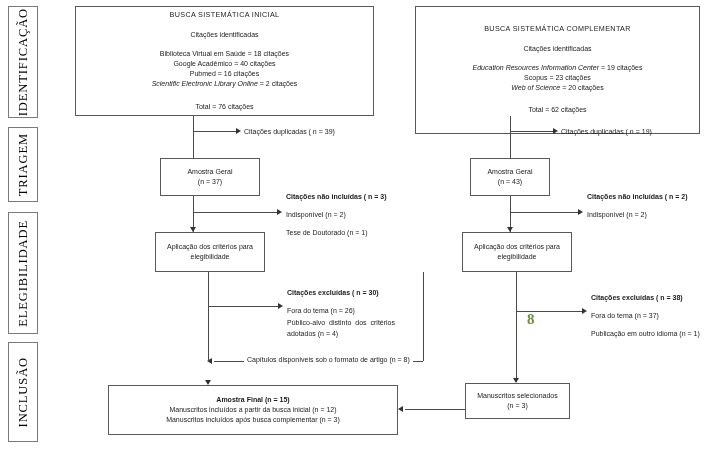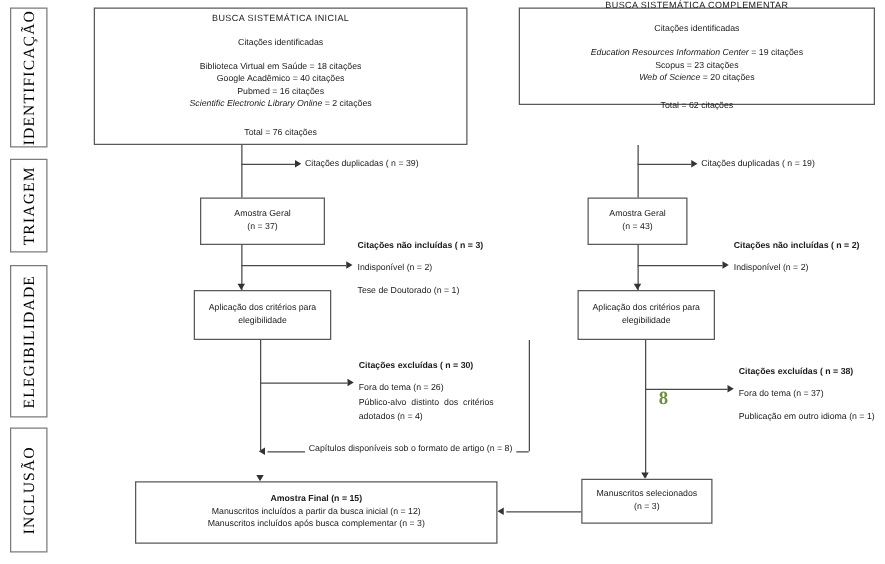--- a/index.html
+++ b/index.html
@@ -93,21 +93,21 @@
     <div class="sub">Citações identificadas</div>
     <div class="lines">
       <div><span>Biblioteca Virtual em Saúde</span> <span>= 18 citações</span></div>
       <div><span>Google Acadêmico</span> <span>=  40 citações</span></div>
       <div><span>Pubmed</span> <span>= 16 citações</span></div>
       <div><span class="ital">Scientific Electronic Library Online</span> <span>= 2 citações</span></div>
     </div>
     <div class="total">Total = 76 citações</div>
   </div>
 
-  <div class="box" style="left:415px;top:6px;width:285px;height:78px;">
+  <div class="box" style="left:415px;top:6px;width:285px;height:128px;">
     <div class="ttl">BUSCA SISTEMÁTICA COMPLEMENTAR</div>
     <div class="sub">Citações identificadas</div>
     <div class="lines">
       <div><span class="ital">Education Resources Information Center</span> <span>= 19 citações</span></div>
       <div><span>Scopus</span> <span>=  23 citações</span></div>
       <div><span class="ital">Web of Science</span> <span>= 20 citações</span></div>
     </div>
     <div class="total">Total = 62 citações</div>
   </div>
 

